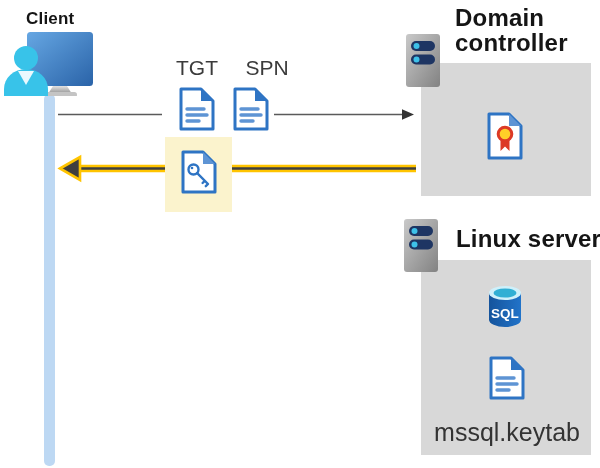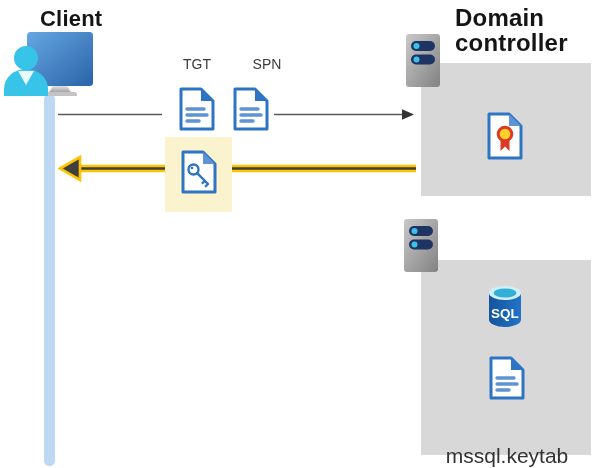--- a/index.html
+++ b/index.html
@@ -3,22 +3,22 @@
 <meta charset="utf-8">
 <style>
   html,body{margin:0;padding:0;background:#fff;}
   .canvas{
     position:relative;width:600px;height:468px;background:#fff;overflow:hidden;
     font-family:"Liberation Sans", sans-serif;
   }
   .abs{position:absolute;}
   .panel{background:#D8D8D8;}
   .title{font-weight:700;color:#151515;font-size:24px;line-height:25px;letter-spacing:.2px;}
-  .ticket-label{font-size:14px;color:#3b3b3b;white-space:nowrap;transform:translateX(-50%);text-align:right;}
-  .file-label{font-size:21px;color:#333;white-space:nowrap;transform:translateX(-50%);margin-top:26px;}
+  .ticket-label{font-size:21px;color:#3b3b3b;white-space:nowrap;transform:translateX(-50%);text-align:right;}
+  .file-label{font-size:25px;color:#333;white-space:nowrap;transform:translateX(-50%);}
   .lifeline{background:#BDD8F3;border-radius:5px;}
   .plate{background:#fff;}
   .hilite{background:#FBF3CD;}
   svg{display:block;}
 </style>
 </head>
 <body>
 
 <svg width="0" height="0" aria-hidden="true">
   <defs>
@@ -57,21 +57,21 @@
       <line x1="79" y1="168.5" x2="416" y2="168.5" stroke="#FFC400" stroke-width="7.6"></line>
       <line x1="79" y1="168.5" x2="416" y2="168.5" stroke="#3F3F3F" stroke-width="2.4"></line>
       <polygon points="60,168.5 80,157 80,180" fill="#3F3F3F" stroke="#FFC400" stroke-width="2.6"></polygon>
     </g>
   </svg>
 
   <div class="abs plate" style="left:162px;top:83px;width:112px;height:53px;z-index:2;"></div>
 
   <div class="abs hilite" style="left:165px;top:137px;width:67px;height:75px;z-index:2;"></div>
 
-  <div class="abs title" style="left:40px;top:6px;font-size:22px;z-index:3;">Client</div>
+  <div class="abs title" style="left:26px;top:6px;font-size:17px;z-index:3;">Client</div>
 
   <svg class="abs" style="left:3px;top:32px;z-index:3;" width="92" height="64" viewBox="0 0 92 64">
     <rect x="24" y="0" width="66" height="54" rx="3.5" fill="url(#g-mon)"></rect>
     <polygon points="50,54 64,54 69,62 45,62" fill="url(#g-std)"></polygon>
     <rect x="41" y="60" width="33" height="5.5" rx="2.7" fill="#C4C4C4"></rect>
     <circle cx="23" cy="26" r="12" fill="#38C3E9"></circle>
     <path d="M1 64 V57 A22 20 0 0 1 45 57 V64 Z" fill="#38C3E9"></path>
     <polygon points="15,39 31,39 23,53" fill="#EAF9FE"></polygon>
   </svg>
 
@@ -126,20 +126,21 @@
   </svg>
 
   <svg class="abs" style="left:403px;top:218px;z-index:3;" width="36" height="55" viewBox="0 0 36 55">
     <rect x="1" y="1" width="34" height="53" rx="3" fill="url(#g-srv)"></rect>
     <rect x="6" y="8" width="24" height="10" rx="5" fill="#1E3563"></rect>
     <circle cx="11.5" cy="13" r="3" fill="#3EC1E9"></circle>
     <rect x="6" y="21.5" width="24" height="10" rx="5" fill="#1E3563"></rect>
     <circle cx="11.5" cy="26.5" r="3" fill="#3EC1E9"></circle>
   </svg>
 
+  <div class="abs title" style="left:456px;top:226px;z-index:3;white-space:nowrap;">Linux server</div>
 
   <svg class="abs" style="left:487px;top:284px;z-index:3;" width="36" height="45" viewBox="0 0 36 45">
     <path d="M2 9 V35.5 A16 7.5 0 0 0 34 35.5 V9 Z" fill="url(#g-sql)"></path>
     <ellipse cx="18" cy="9" rx="16" ry="7" fill="#CFF0FA"></ellipse>
     <ellipse cx="18" cy="9" rx="11.5" ry="4.6" fill="#31AFD4"></ellipse>
     <text x="18" y="33.5" text-anchor="middle" font-size="13.5" font-weight="bold" fill="#ffffff" font-family="Liberation Sans, sans-serif">SQL</text>
   </svg>
 
   <svg class="abs" style="left:488px;top:355px;z-index:3;" width="38" height="46" viewBox="0 0 38 46">
     <path d="M3 3 H23 L35 15 V43 H3 Z" fill="#fff" stroke="#2E74C4" stroke-width="3" stroke-linejoin="round"></path>

